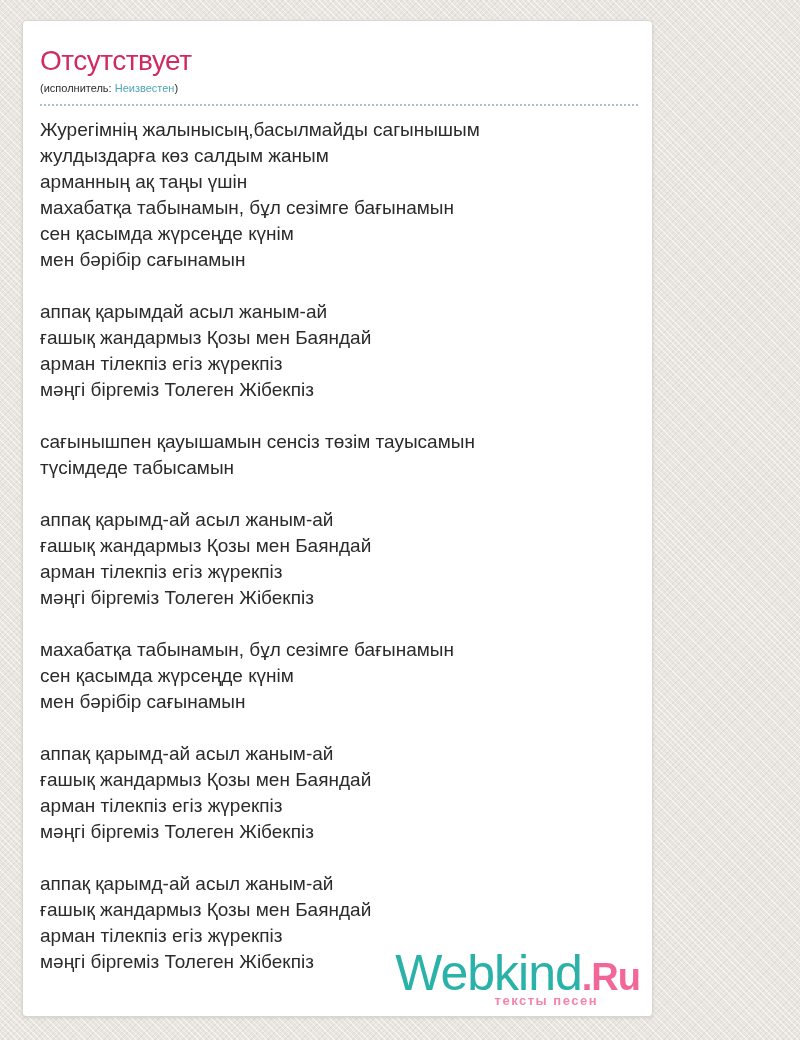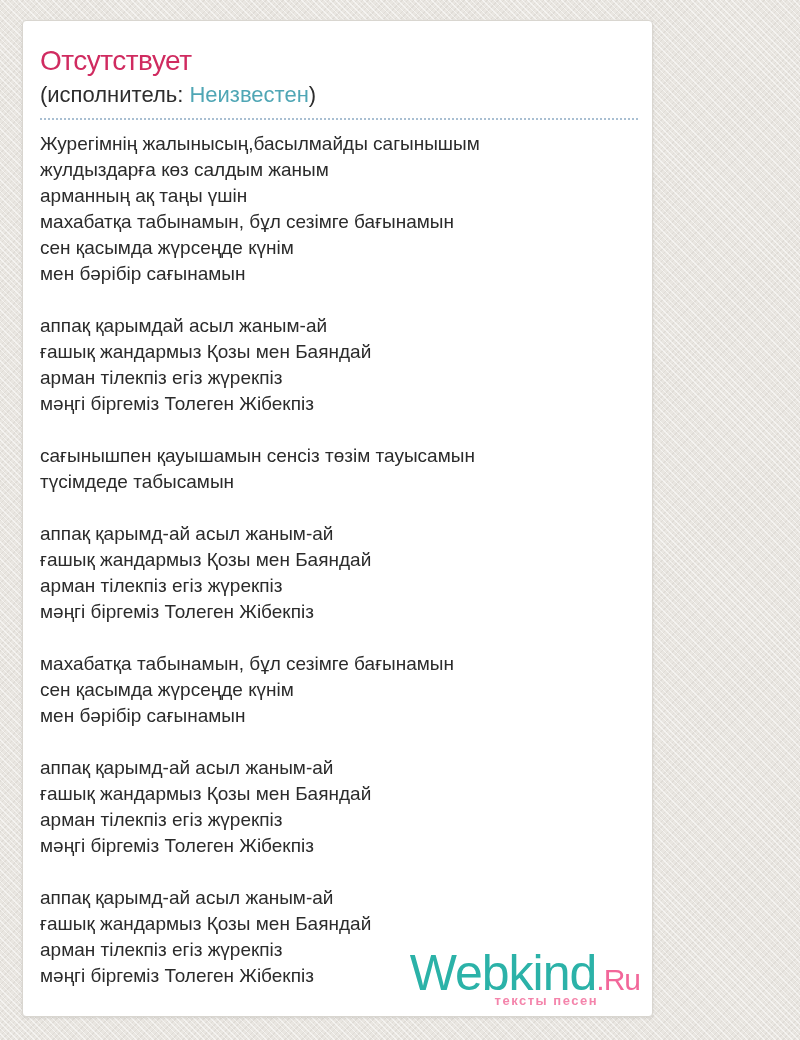--- a/index.html
+++ b/index.html
@@ -30,21 +30,21 @@
     border-bottom: 2px dotted var(--separator-color, #a9bfd2);
   }
   .page-title {
     font-size: 28px;
     font-weight: normal;
     letter-spacing: -0.5px;
     color: var(--title-color, #d02b60);
     margin-bottom: 5px;
   }
   .artist-line {
-    font-size: 22px;
+    font-size: 11px;
     color: #2d2d2d;
   }
   .artist-link {
     color: var(--link-color, #4fa6b5);
     text-decoration: none;
     cursor: pointer;
   }
   .lyrics {
     margin: 11px 17px 8px 17px;
     font-size: 19px;
@@ -61,22 +61,22 @@
     cursor: pointer;
     line-height: 1;
   }
   .logo-main {
     font-size: 50px;
     font-weight: normal;
     letter-spacing: -1px;
     color: var(--logo-teal, #2bb2a8);
   }
   .logo-suffix {
-    font-size: 30px;
-    font-weight: normal;
+    font-size: 38px;
+    font-weight: bold;
     letter-spacing: -1px;
     color: var(--logo-pink, #f2679a);
   }
   .logo-tagline {
     font-size: 13px;
     font-weight: bold;
     letter-spacing: 1.5px;
     color: var(--tagline-pink, #f484ab);
     margin: -4px 42px 4px 0;
   }

